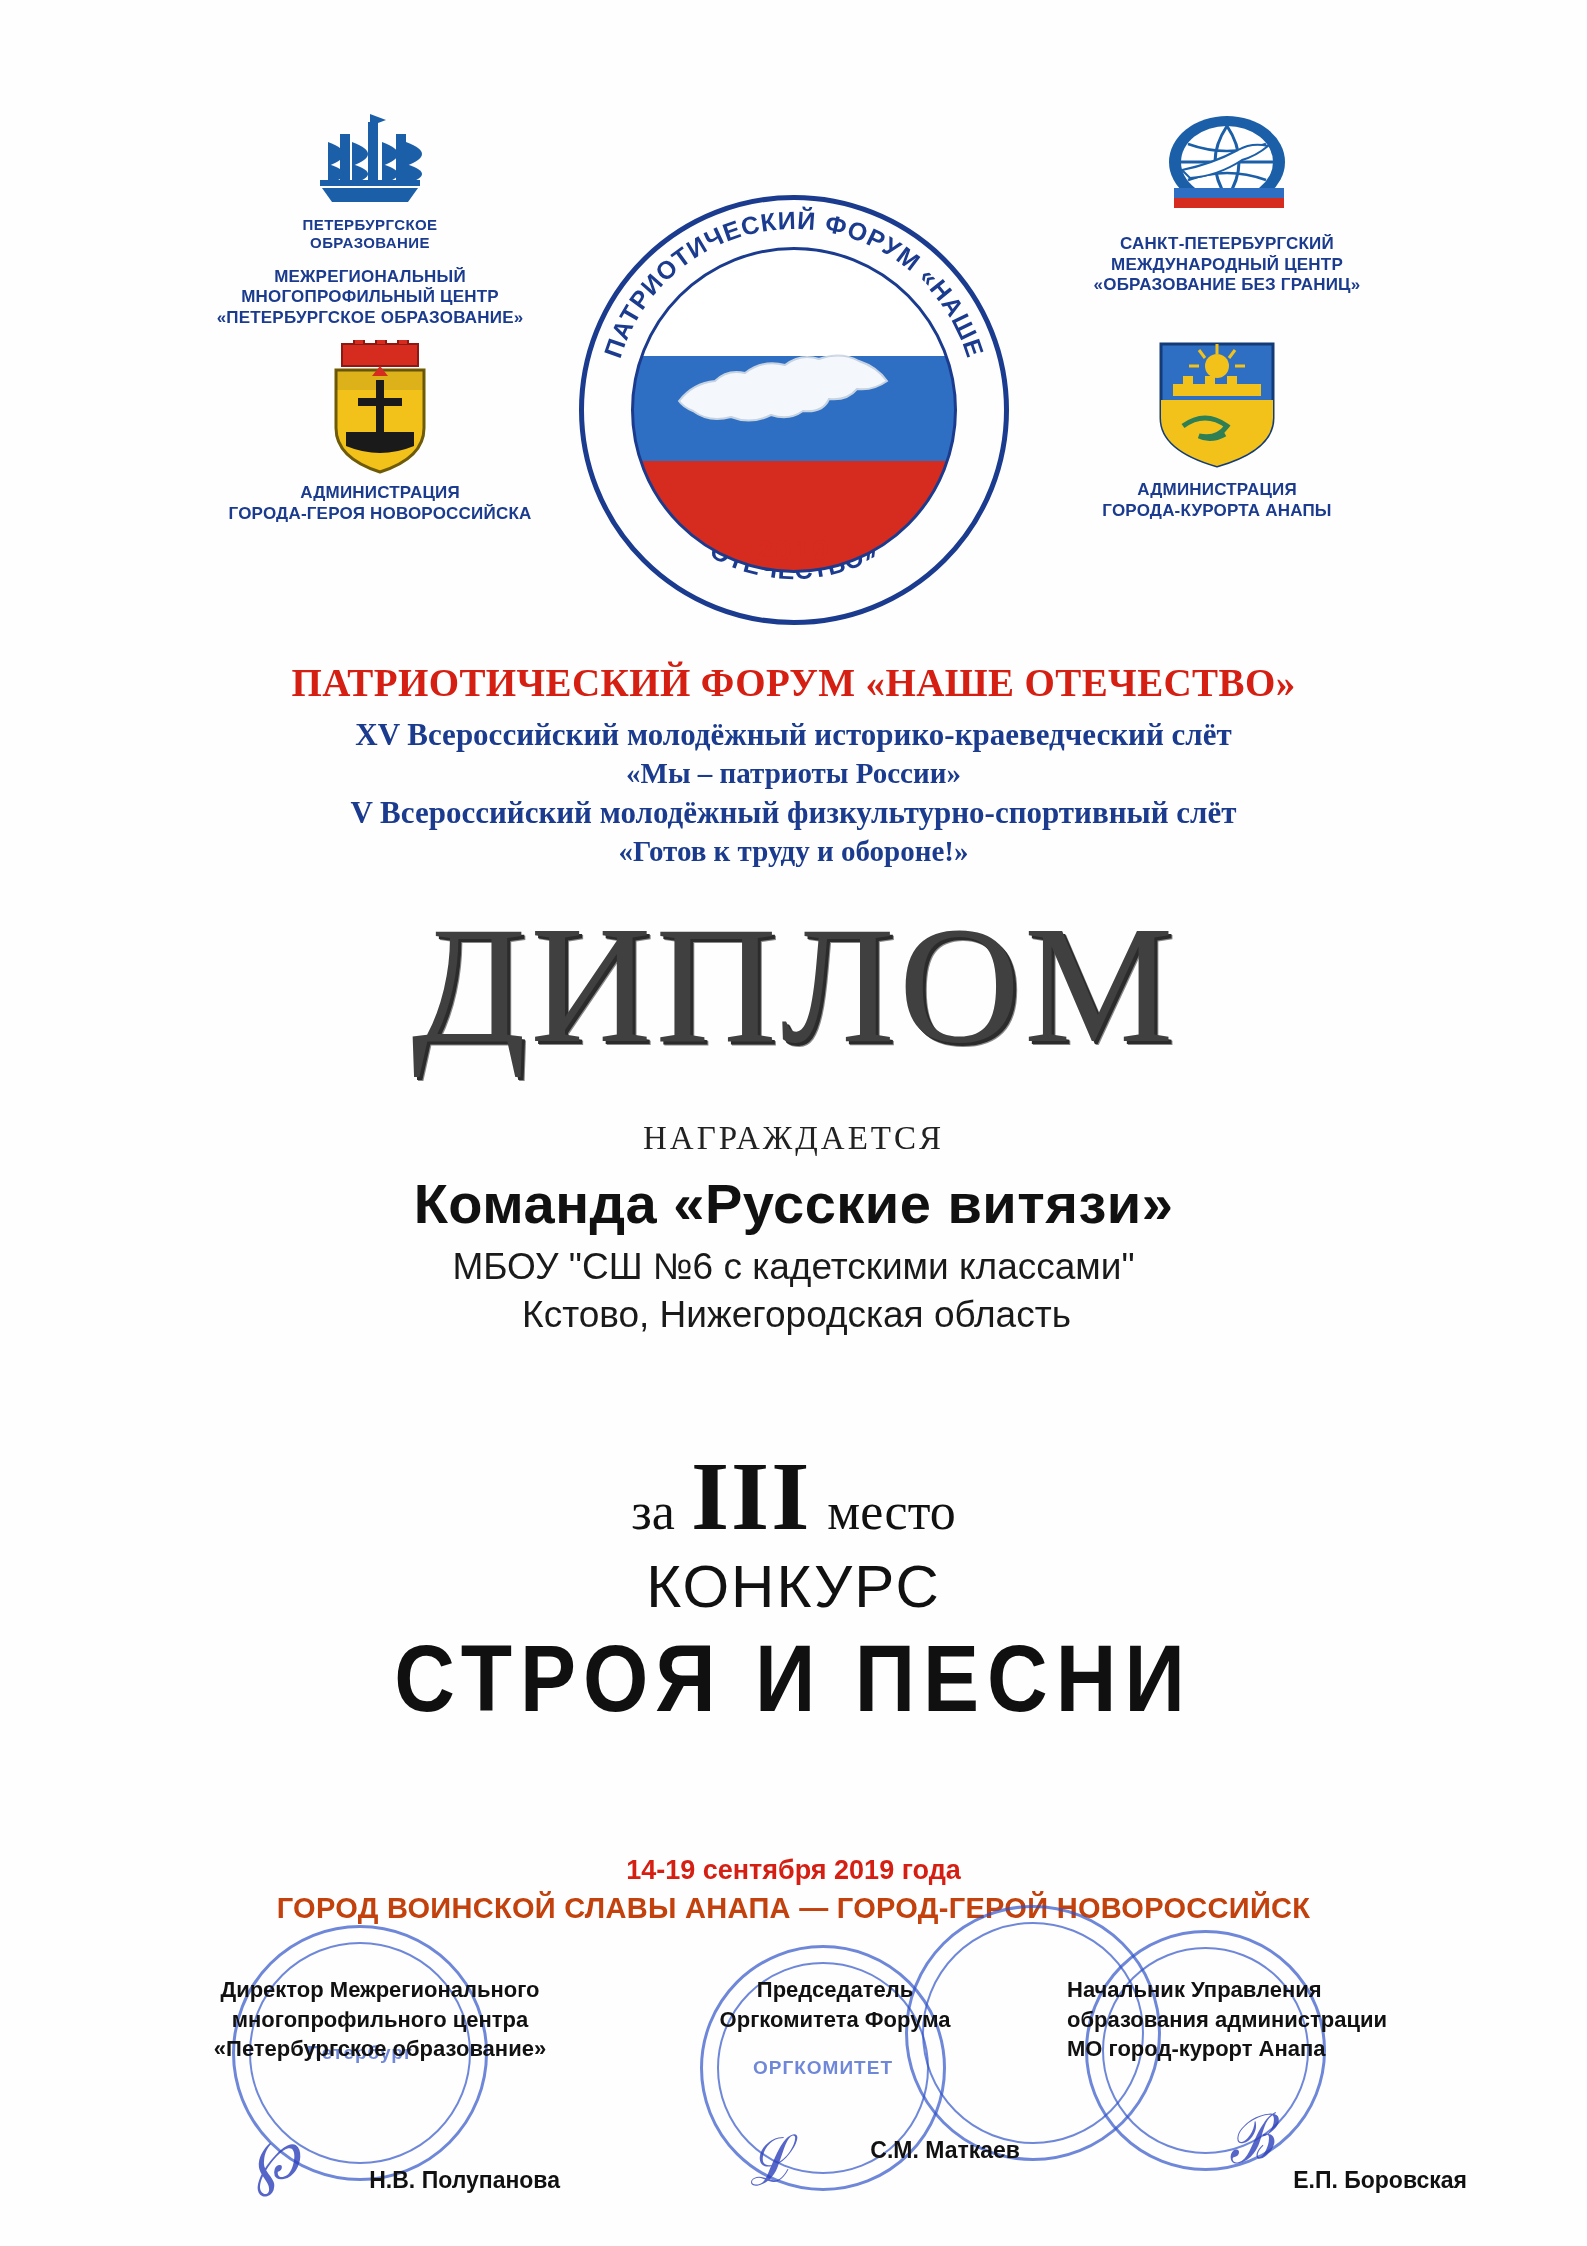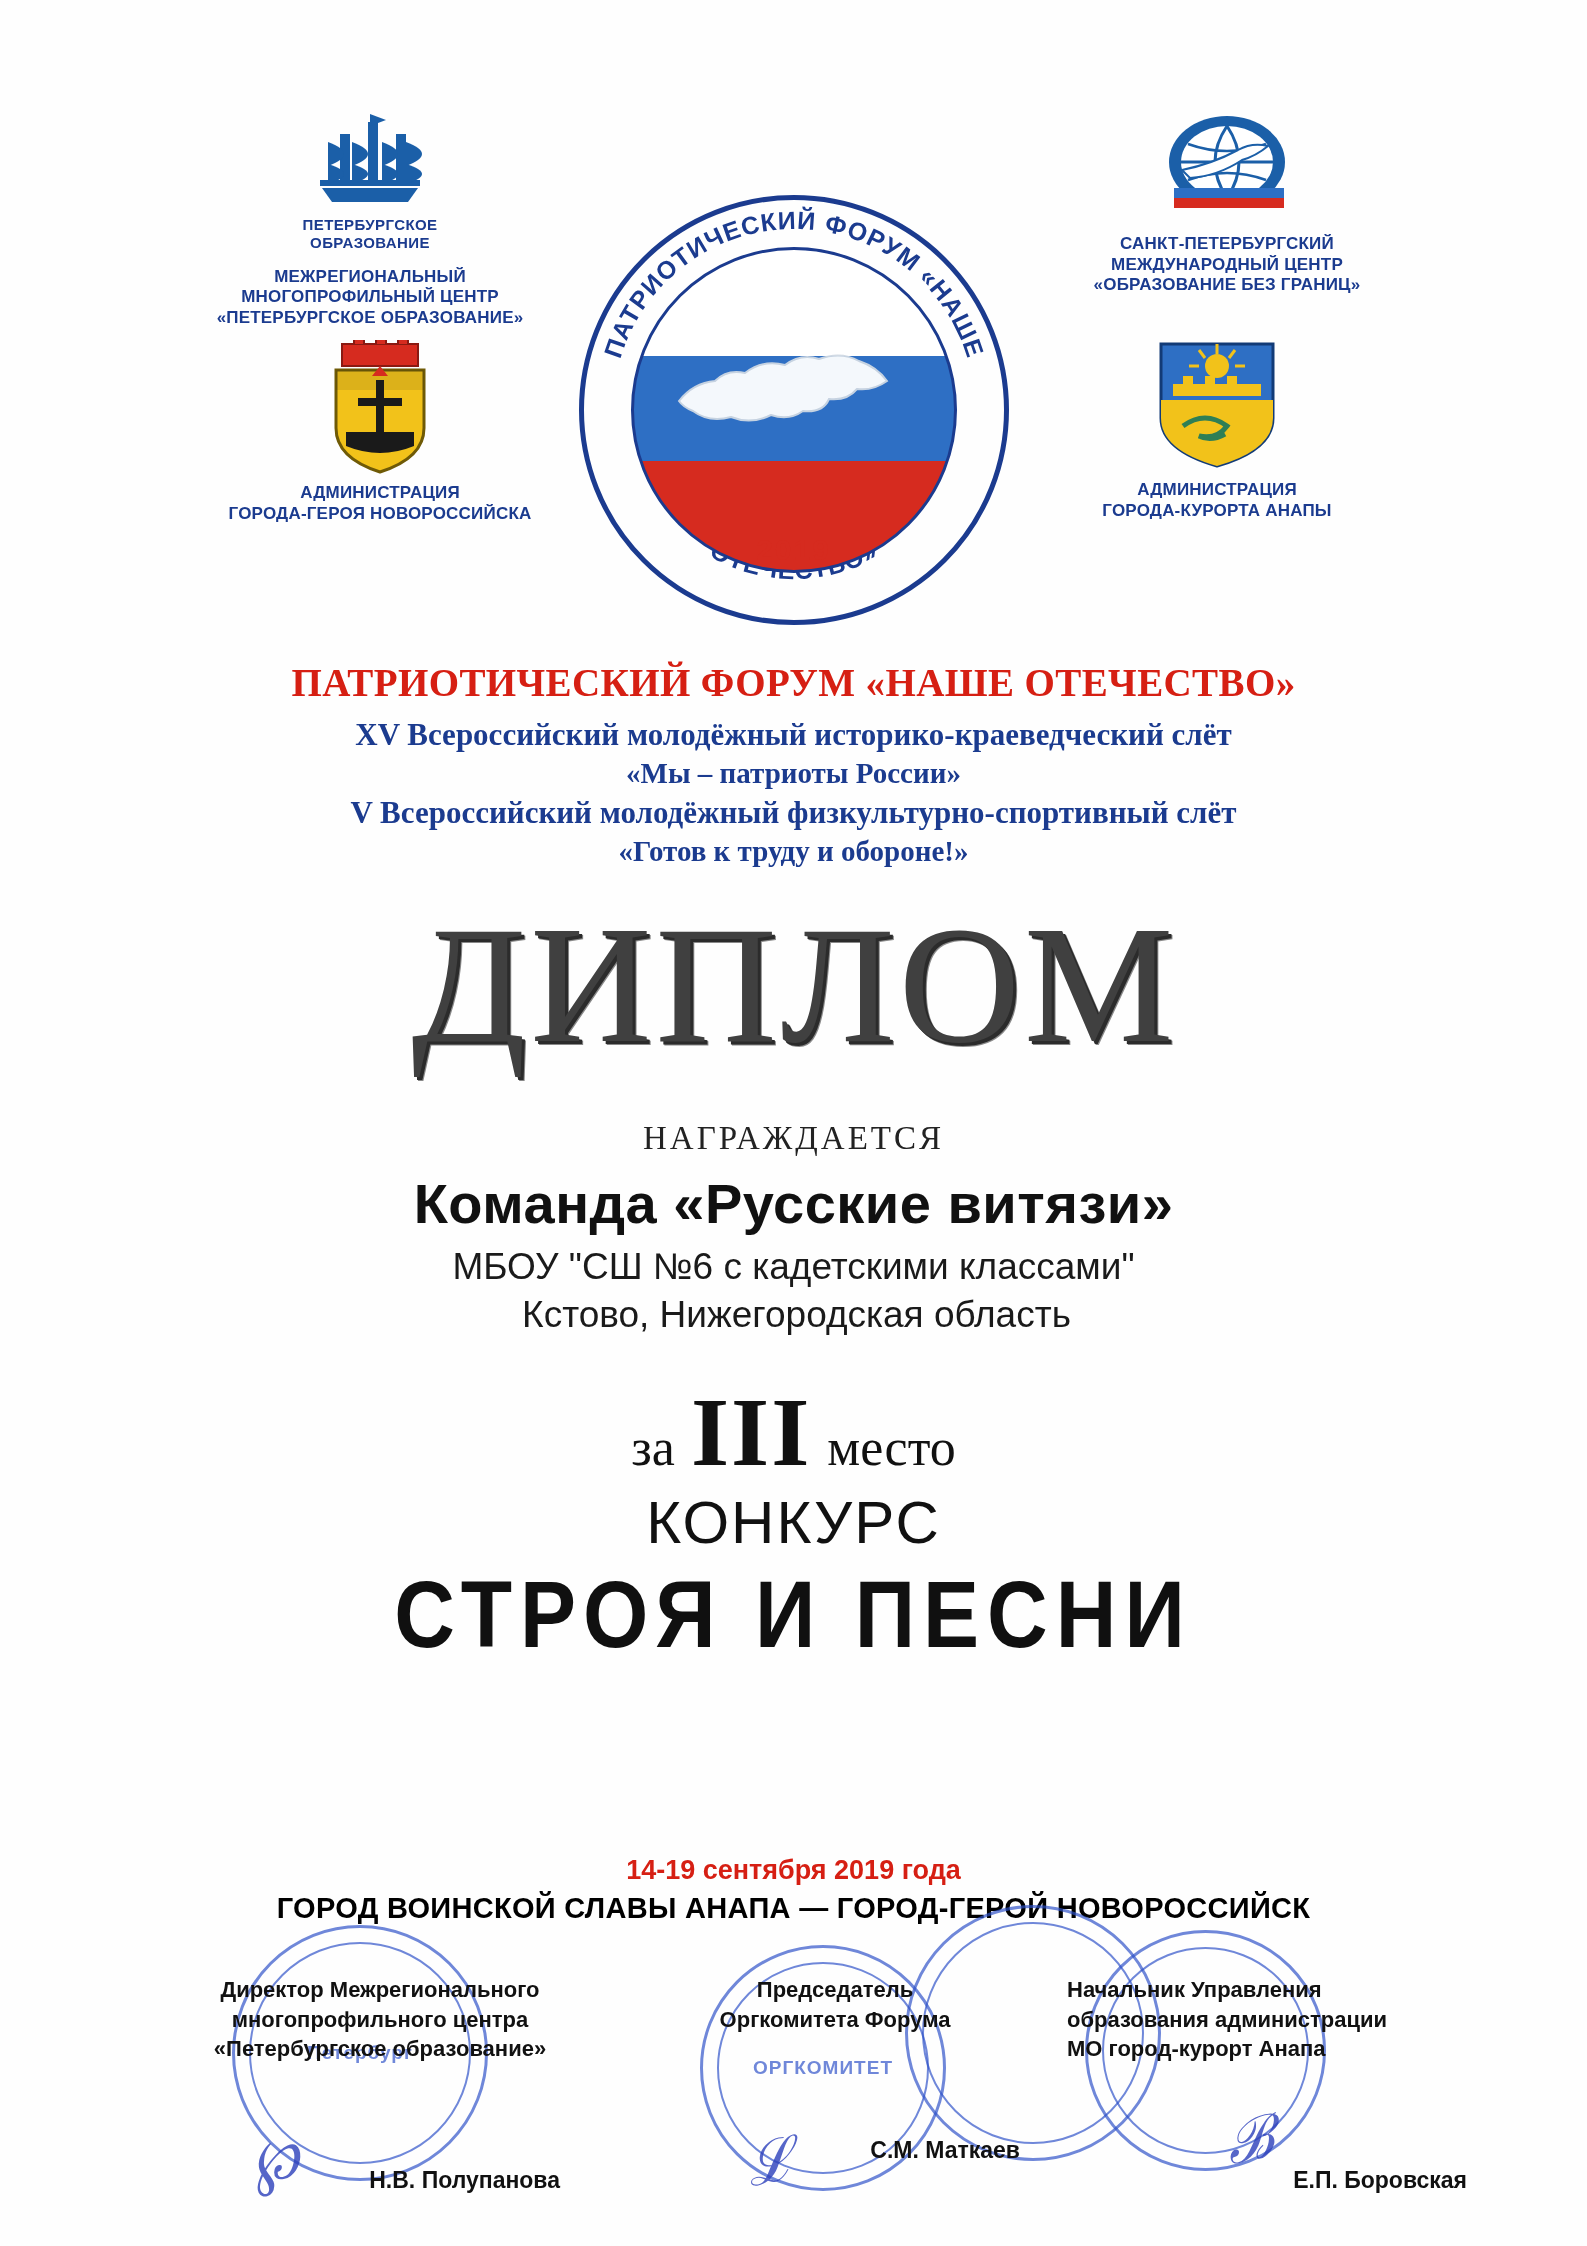--- a/index.html
+++ b/index.html
@@ -187,21 +187,21 @@
     margin-bottom: 6px;
   }
   .city {
     font-family: "Liberation Sans", sans-serif;
     font-size: 37px;
     color: #1a1a1a;
     margin-left: 6px;
   }
 
   .place-row {
-    margin-top: 40px;
+    margin-top: 104px;
     font-family: "Liberation Serif", serif;
     color: #111;
   }
   .place-row .za { font-size: 52px; vertical-align: baseline; }
   .place-row .num {
     font-size: 98px;
     font-weight: bold;
     letter-spacing: 2px;
     margin: 0 16px;
   }
@@ -227,21 +227,21 @@
   
   .dates {
     position: absolute;
     top: 1855px;
     left: 0; width: 100%;
     text-align: center;
     font-family: "Liberation Sans", sans-serif;
     font-weight: bold;
   }
   .dates .d1 { font-size: 27px; color: #d61f13; margin-bottom: 6px; }
-  .dates .d2 { font-size: 29px; color: #000000; letter-spacing: .3px; }
+  .dates .d2 { font-size: 29px; color: #c2410c; letter-spacing: .3px; }
 
   
   .signatures {
     position: absolute;
     top: 1975px;
     left: 0; width: 100%;
     height: 230px;
   }
   .sig {
     position: absolute;

